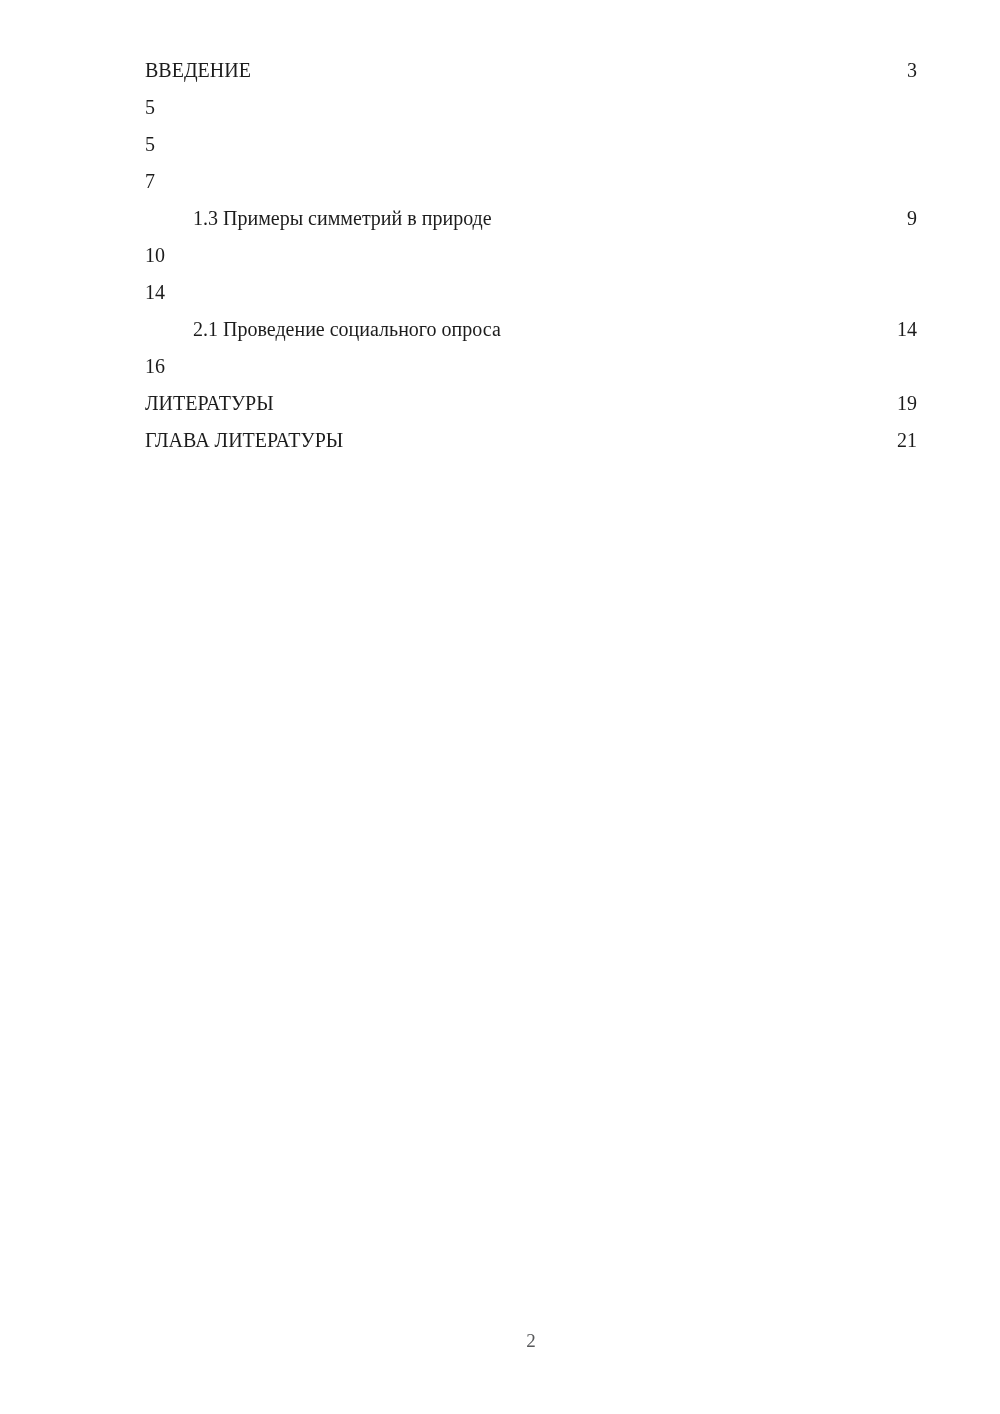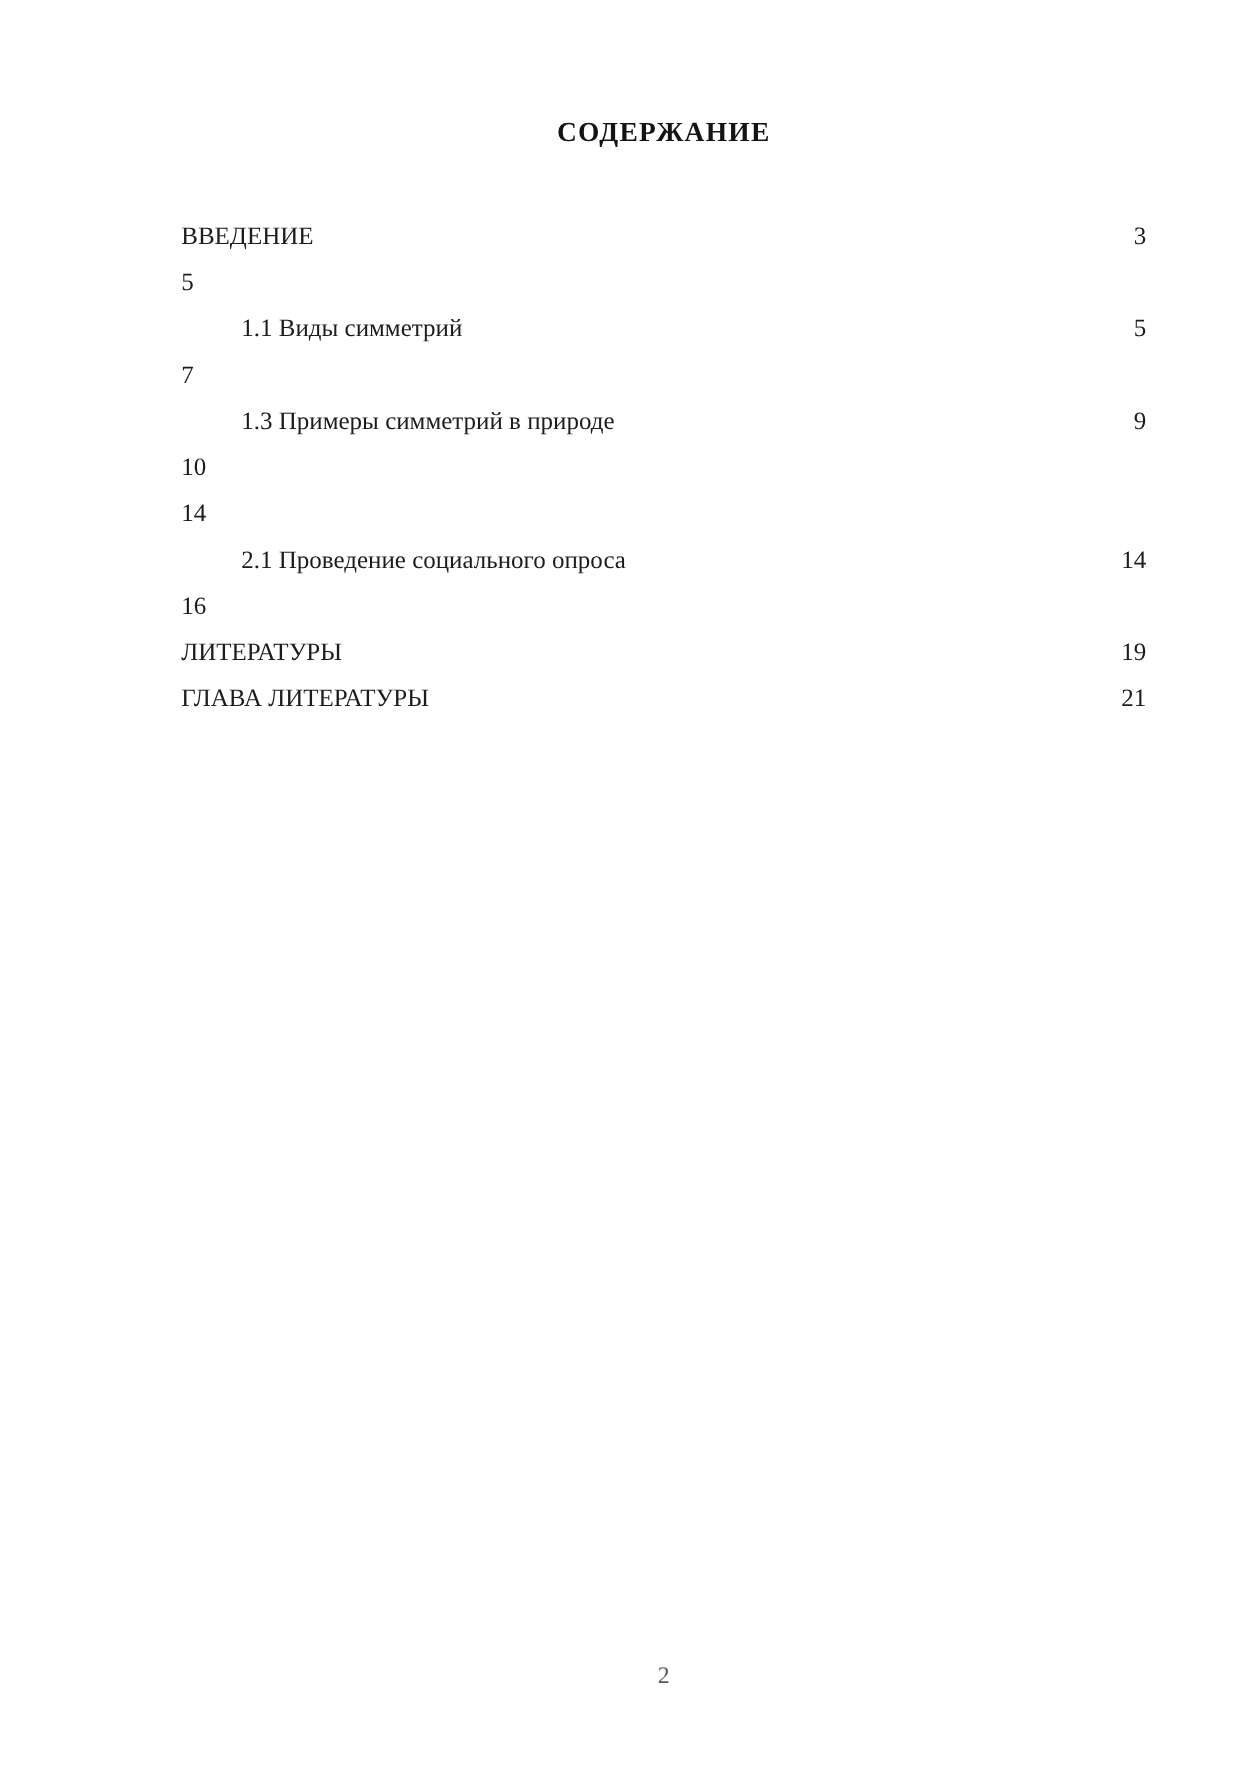--- a/index.html
+++ b/index.html
@@ -60,31 +60,29 @@
     text-align: center;
     font-size: 19px;
     color: #58595b;
   }
 </style>
 </head>
 <body>
 
 <div class="page">
   <div class="content">
-    <h1 class="doc-title">СОДЕРЖАНИЕ</h1>
     <div class="toc" id="toc">
         <div class="toc-row level0">
           <span class="toc-label">ВВЕДЕНИЕ</span>
           <span class="toc-page">3</span>
         </div>
         <div class="toc-row level0">
           <span class="toc-page">5</span>
         </div>
         <div class="toc-row level1">
-          <span class="toc-label">1.1 Виды симметрий</span>
           <span class="toc-page">5</span>
         </div>
         <div class="toc-row level1">
           <span class="toc-page">7</span>
         </div>
         <div class="toc-row level1">
           <span class="toc-label">1.3 Примеры симметрий в природе</span>
           <span class="toc-page">9</span>
         </div>
         <div class="toc-row level1">

